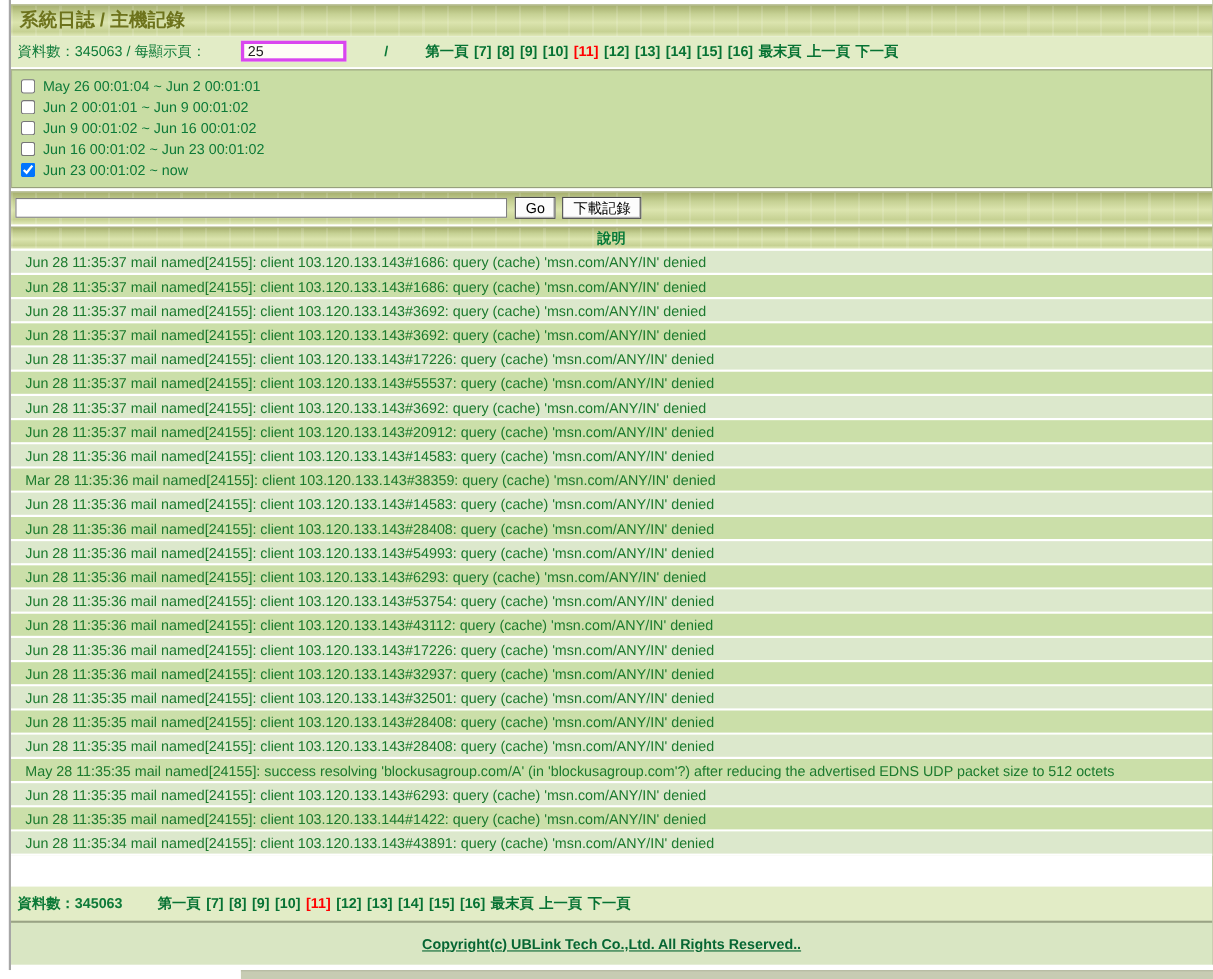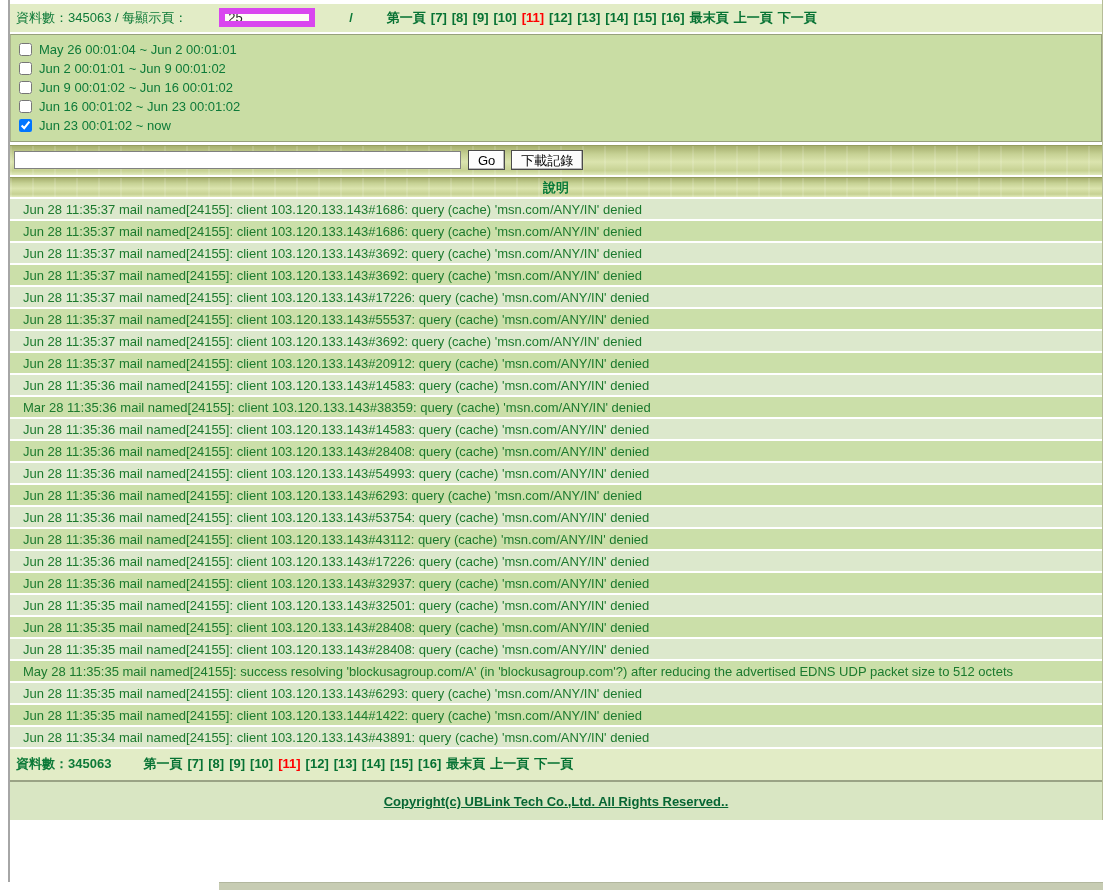--- a/index.html
+++ b/index.html
@@ -15,25 +15,25 @@
       repeating-linear-gradient(90deg, rgba(255,255,255,0.13) 0 2px, rgba(255,255,255,0) 2px 22px),
       linear-gradient(180deg,#a6af6e 0%,#c6d194 28%,#dbe4ae 55%,#c6d193 85%,#e2eabc 100%);
     border-top:1px solid #949d5e;
   }
   #title-bar { height:29px; line-height:28px; padding-left:8px;
     font-size:17px; font-weight:bold; color:#6d731c; }
 
   .pag-row { background:#e2ecc6; padding:4px 4px 5px 6px; font-size:13px; color:#0d7a38;
     display:flex; align-items:center; white-space:nowrap;gap:28px; }
   .pag-row .lbl { margin-right:4px; }
-  .pag-row.bottom { font-weight:bold; border-bottom:2px solid #9aa385; padding:6px 4px 7px 6px; }
+  .pag-row.bottom { font-weight:bold; border-bottom:2px solid #9aa385; padding:6px 4px 7px 6px;margin-top:28px; }
   .plink { font-weight:bold; color:#067233; margin-right:5px; cursor:pointer; }
   .plink.current { color:#ff0000; }
   .pagesize-input { width:96px; height:19px; font-size:13px; padding:1px 3px;
-    border:6px solid #d946ef; background:#fdfdf5; color:#222; margin-right:6px;
+    border:3px solid #d946ef; background:#fdfdf5; color:#222; margin-right:6px;
     font-family:"Liberation Sans","DejaVu Sans",sans-serif; }
   .sep { font-weight:bold; margin:0 6px 0 0; }
 
   #filter-panel { background:#c9dda4; border:1px solid #97a07c; border-left-color:#aab38d;
     margin:2px 0 3px 0; padding:5px 0 6px 8px; }
   .filter-row { display:flex; align-items:center; height:19px; font-size:13px; color:#0d7a38; cursor:pointer; }
   .filter-row input { width:13px; height:13px; margin:0 7px 0 0; }
 
   #search-bar { padding:4px 0 5px 4px; display:flex; align-items:center; margin-bottom:2px; }
   #search-input { width:447px; height:18px; border:1px solid #808080; background:#ffffff;
@@ -60,20 +60,21 @@
   #bottom-strip .bs-right { flex:1; background:#c7ccb3; border-top:1px solid #b2b79e; }
 </style>
 </head>
 <body>
 
 <div id="frame-divider"></div>
 
 <div id="main">
   <div class="topgap"></div>
 
+  <div id="title-bar" class="bar">系統日誌 / 主機記錄</div>
 
   <div class="pag-row top">
     <span class="lbl">資料數：345063 / 每顯示頁：</span>
     <input class="pagesize-input" type="text" value="25" style="">
     <span class="sep">/</span>
     <span><span class="plink">第一頁</span><span class="plink">[7]</span><span class="plink">[8]</span><span class="plink">[9]</span><span class="plink">[10]</span><span class="plink current">[11]</span><span class="plink">[12]</span><span class="plink">[13]</span><span class="plink">[14]</span><span class="plink">[15]</span><span class="plink">[16]</span><span class="plink">最末頁</span><span class="plink">上一頁</span><span class="plink">下一頁</span></span>
   </div>
 
   <div id="filter-panel">
     <div>

